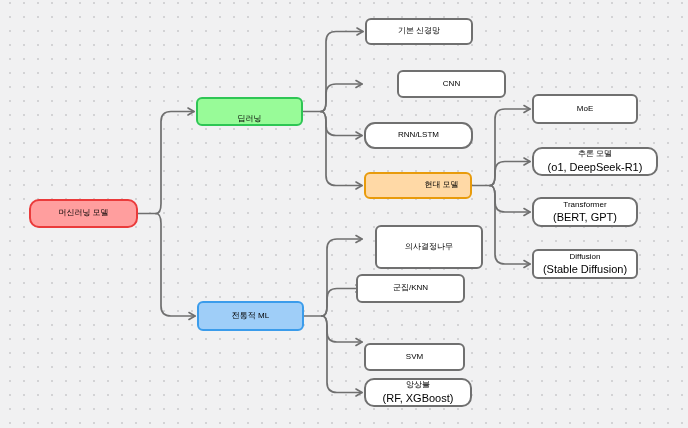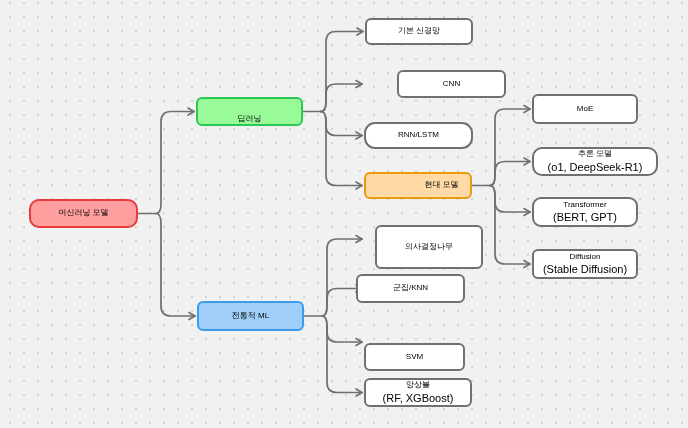--- a/index.html
+++ b/index.html
@@ -102,21 +102,21 @@
       </div>
       <div class="node" style="left: 364px; top: 225px; width: 108px; height: 44px; background: rgb(255, 255, 255); border-color: rgb(112, 112, 112); margin-left: 11px;">
         <span class="lbl">의사결정나무</span>
       </div>
       <div class="node" style="left: 356px; top: 274px; width: 109px; height: 29px; background: rgb(255, 255, 255); border-color: rgb(112, 112, 112);">
         <span class="lbl">군집/KNN</span>
       </div>
       <div class="node" style="left: 364px; top: 328px; width: 101px; height: 28px; background: rgb(255, 255, 255); border-color: rgb(112, 112, 112); margin-top: 15px;">
         <span class="lbl">SVM</span>
       </div>
-      <div class="node" style="left: 364px; top: 378px; width: 108px; height: 29px; background: rgb(255, 255, 255); border-color: rgb(112, 112, 112);">
+      <div class="node" style="left: 364px; top: 378px; width: 108px; height: 29px; background: rgb(255, 255, 255); border-color: rgb(112, 112, 112); border-radius: 10px;">
         <span class="lbl">앙상블</span>
         <span class="sub">(RF, XGBoost)</span>
       </div>
       <div class="node" style="left: 532px; top: 94px; width: 106px; height: 30px; background: rgb(255, 255, 255); border-color: rgb(112, 112, 112); border-radius: 6px;">
         <span class="lbl">MoE</span>
       </div>
       <div class="node" style="left: 532px; top: 147px; width: 126px; height: 29px; background: rgb(255, 255, 255); border-color: rgb(112, 112, 112); border-radius: 10px;">
         <span class="lbl">추론 모델</span>
         <span class="sub">(o1, DeepSeek-R1)</span>
       </div>

